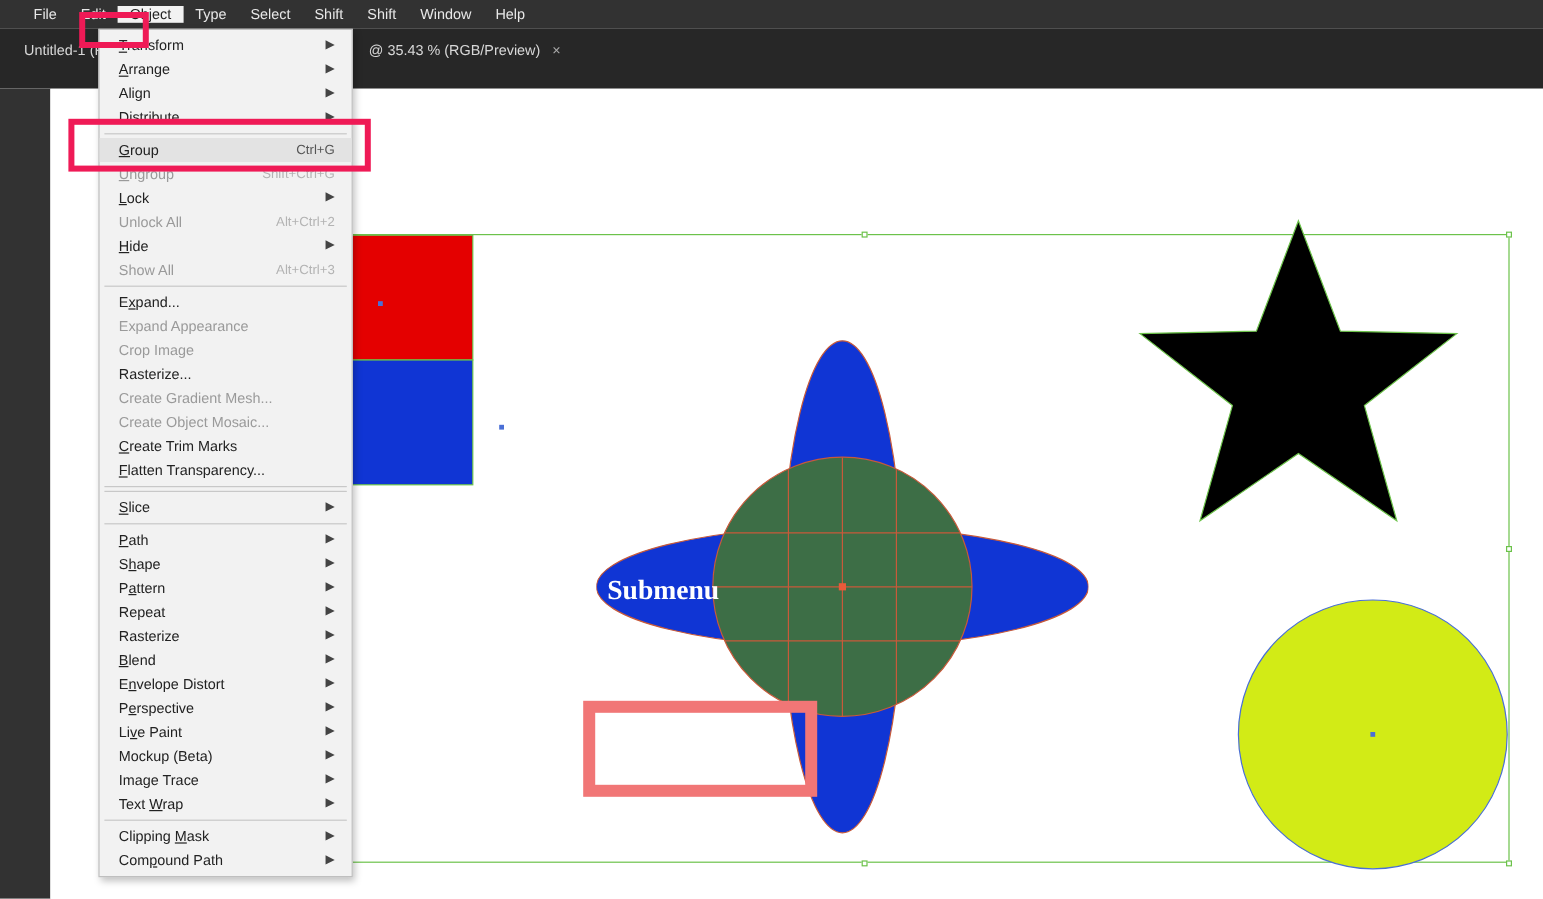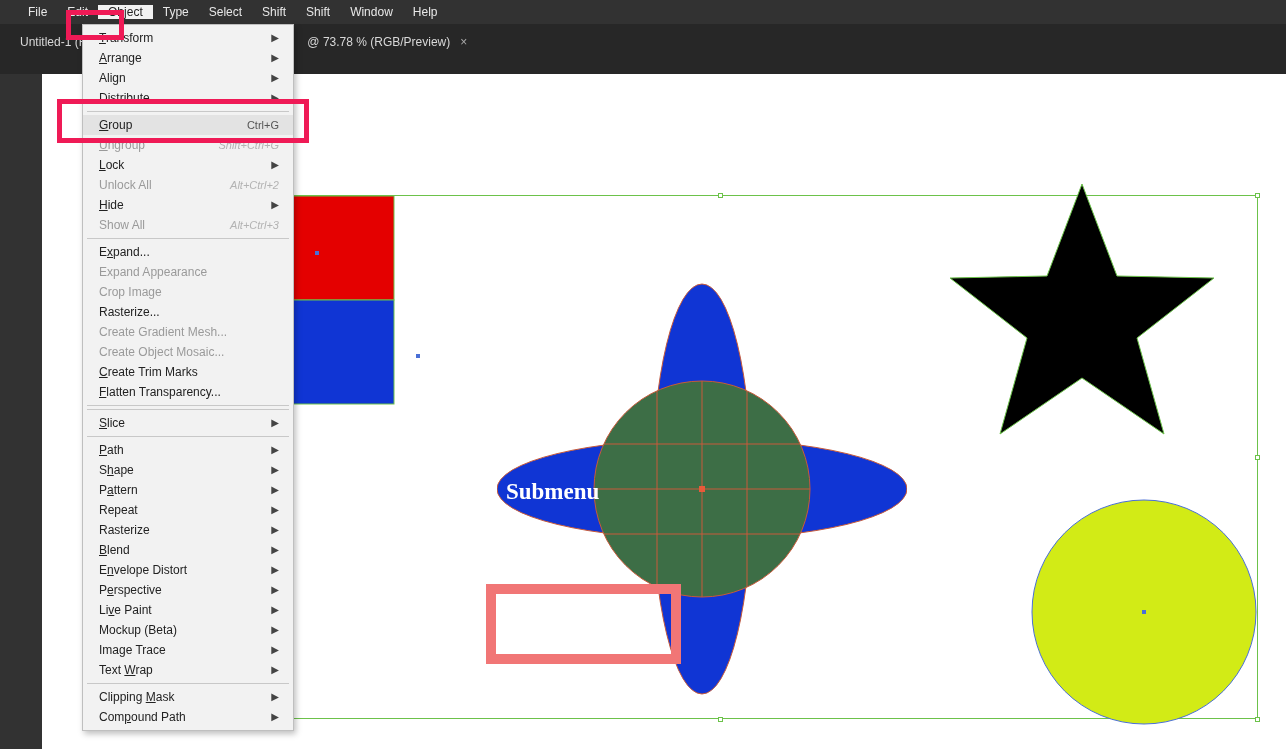--- a/index.html
+++ b/index.html
@@ -18,21 +18,21 @@
   .dropdown {
     position:absolute; left:82px; top:24px; width:212px; background:#f2f2f2;
     border:1px solid #bfbfbf; box-shadow:2px 3px 6px rgba(0,0,0,0.25);
     font-size:12px; color:#222; padding:3px 0;
   }
   .dd-item { display:flex; justify-content:space-between; align-items:flex-end; padding:2px 14px 2px 16px; line-height:16px; cursor:default; white-space:nowrap; }
   .dd-item.hovered { background:#e3e3e3; }
   .dd-item.disabled { color:#9a9a9a; }
   .dd-label u { text-decoration: underline; }
   .dd-shortcut { color:#555; font-size:11px; margin-left:20px; }
-  .dd-item.disabled .dd-shortcut { color:#b3b3b3;font-style:italic; }
+  .dd-item.disabled .dd-shortcut { color:#b3b3b3; }
   .dd-arrow { color:#444; font-size:10px; margin-left:20px; font-family: sans-serif; }
   .dd-sep { height:1px; background:#c8c8c8; margin:3px 4px; }
 
   
   .annot { position:absolute; border:5px solid #ef1a56; background:transparent; pointer-events:none; }
   .annot2 { position:absolute; border:10px solid #f17676; background:transparent; pointer-events:none; }
   .annot-label { position:absolute; color:#fff; font-weight:700; font-size:23px; pointer-events:none; }
 
   
   .sel-box { position:absolute; border:1px solid #6cc24a; }
@@ -50,21 +50,21 @@
   <div class="menubar-item">Select</div>
   <div class="menubar-item">Shift</div>
   <div class="menubar-item">Shift</div>
   <div class="menubar-item">Window</div>
   <div class="menubar-item">Help</div>
 </div>
 
 <div class="tabstrip">
   <div class="tab">
     <span>Untitled-1 (R</span>
-    <span style="margin-left:210px">@ 73.78 % (RGB/Preview)</span>
+    <span style="margin-left:210px">@ 35.43 % (RGB/Preview)</span>
     <span class="tab-x">×</span>
   </div>
 </div>
 
 <div class="canvas-area">
   <div class="sidebar-stub"></div>
   <div class="artboard">
 
     <div class="sel-box" style="left:141px; top:121px; width:1075px; height:524px;"></div>
     <div class="sel-handle" style="left:139px; top:119px;"></div>

